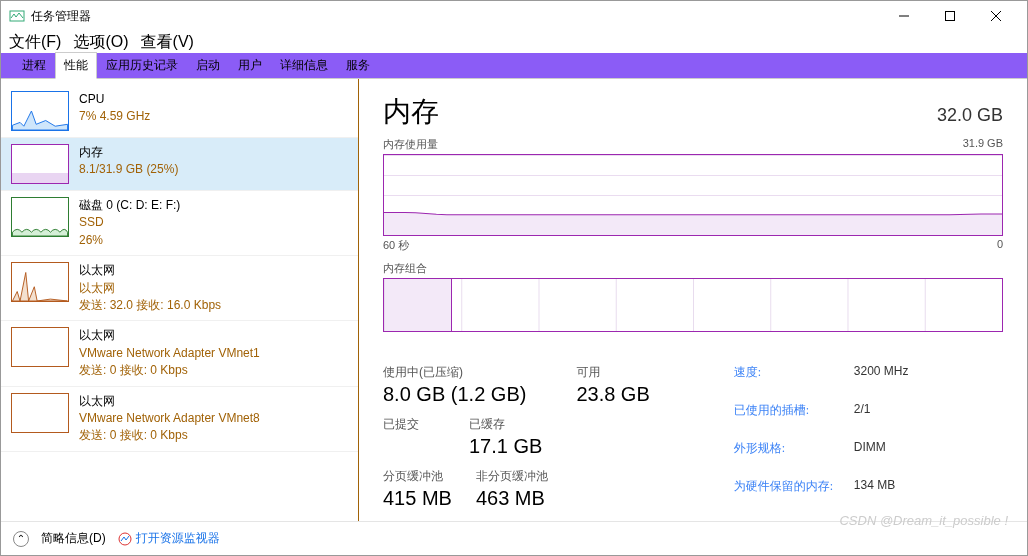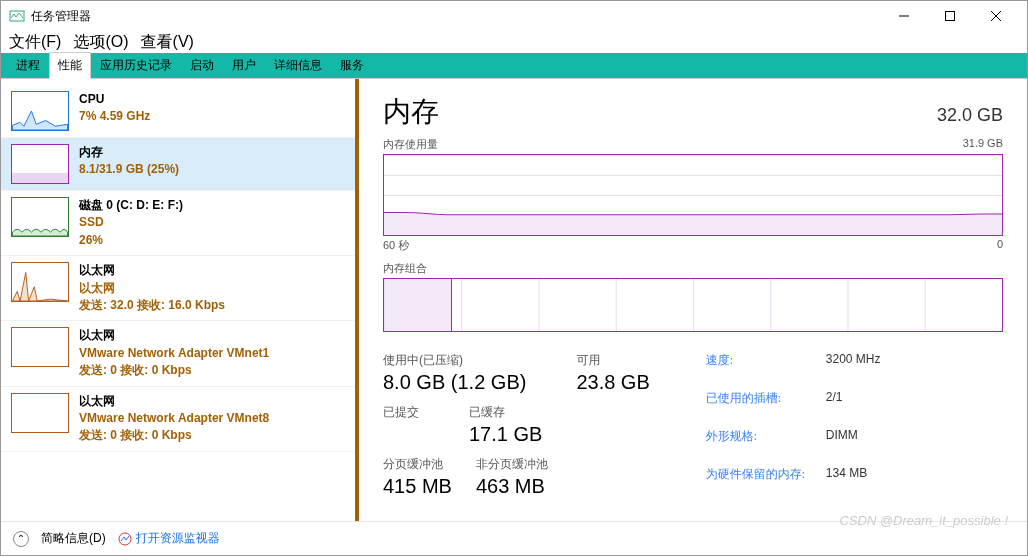--- a/index.html
+++ b/index.html
@@ -4,25 +4,25 @@
 <style>
 * { margin: 0; padding: 0; box-sizing: border-box; font-family: "Microsoft YaHei", "Segoe UI", sans-serif; }
 body { background: #fff; width: 1028px; height: 556px; overflow: hidden; border: 1px solid #999; display: flex; flex-direction: column; }
 .titlebar { height: 30px; display: flex; align-items: center; padding: 0 8px; }
 .titlebar .icon { width: 16px; height: 16px; margin-right: 6px; }
 .titlebar .title { font-size: 12px; flex: 1; }
 .titlebar .winbtns { display: flex; }
 .titlebar .winbtn { width: 46px; height: 30px; display: flex; align-items: center; justify-content: center; cursor: pointer; }
 .menubar { height: 22px; display: flex; align-items: center; padding: 0 8px; font-size: 16px; gap: 12px; }
 .menubar .menu { cursor: pointer; }
-.tabbar { height: 26px; display: flex; align-items: flex-end; padding: 0 6px; font-size: 12px; border-bottom: 1px solid #ccc; gap: 0; background:#14b8a6; }
+.tabbar { height: 26px; display: flex; align-items: flex-end; padding: 0 12px; font-size: 12px; border-bottom: 1px solid #ccc; gap: 0; background:#8b5cf6; }
 .tabbar .tab { padding: 4px 8px; border: 1px solid transparent; cursor: pointer; position: relative; top:1px; }
 .tabbar .tab.active { border: 1px solid #ccc; border-bottom: 1px solid #fff; background: #fff; }
 .content { flex: 1; display: flex; overflow: hidden; }
-.sidebar { width: 358px; border-right: 4px solid #a16207; overflow-y: auto; padding: 6px 0; font-weight: bold; }
+.sidebar { width: 358px; border-right: 1px solid #a16207; overflow-y: auto; padding: 6px 0; }
 .side-item { display: flex; padding: 6px 10px; gap: 10px; cursor: pointer; border-bottom: 1px solid #f0f0f0; }
 .side-item.selected { background: #d8ecf9; }
 .side-thumb { width: 58px; height: 40px; border: 1px solid; flex-shrink: 0; position: relative; overflow: hidden; }
 .side-info { font-size: 12px; line-height: 1.45; color: #333; }
 .side-info .name { color: #000; }
 .side-info .sub { color: #a16207; }
 .side-item.cpu .side-thumb { border-color:#1a73e8; }
 .side-item.mem .side-thumb { border-color:#9c27b0; background: linear-gradient(to top, #e9d5f2 25%, #fff 25%); }
 .side-item.disk .side-thumb { border-color:#2e7d32; }
 .side-item.eth1 .side-thumb { border-color:#b35a1e; }
@@ -33,21 +33,21 @@
 .main-header .cap { font-size: 18px; color: #333; }
 .chart-label-row { display: flex; justify-content: space-between; font-size: 11px; color: #555; margin-top: 6px; }
 .chart { border: 1px solid #9c27b0; height: 82px; margin-top: 2px; position: relative; background: #fff; }
 .chart .grid { position:absolute; inset:0; background-image: linear-gradient(to bottom, #eadcf0 1px, transparent 1px); background-size: 100% 20px; }
 .chart svg { position:absolute; inset:0; width:100%; height:100%; }
 .axis-row { display:flex; justify-content:space-between; font-size:11px; color:#555; margin-top:2px; }
 .comp-label { font-size:11px; color:#555; margin-top:8px; }
 .comp-chart { border:1px solid #9c27b0; height:54px; margin-top:2px; position:relative; }
 .comp-chart .used { position:absolute; left:0; top:0; bottom:0; width:11%; border-right:1px solid #9c27b0; background:#f3e9f8; }
 .comp-chart .grid2 { position:absolute; inset:0; background-image: linear-gradient(to right,#e8dcee 1px, transparent 1px); background-size: 12.5% 100%; pointer-events:none; }
-.stats { display:flex; gap:56px; margin-top:20px; font-size:12px; }
+.stats { display:flex; gap:84px; margin-top:32px; font-size:12px; }
 .stat-col .lbl { color:#555; font-size:12px; }
 .stat-col .val { font-size:20px; color:#000; margin-top:2px; }
 .stat-block { margin-bottom: 10px; }
 .kv { display:grid; grid-template-columns: 120px auto; font-size:12px; row-gap:6px; color:#333; }
 .kv .k { color:#3b82f6;font-family:Liberation Serif, serif; }
 .row2 { display:flex; gap:24px; margin-top:10px; }
 .footer { height: 34px; border-top:1px solid #e5e5e5; display:flex; align-items:center; padding:0 12px; gap:12px; font-size:12px; }
 .footer .chev { width:16px; height:16px; border:1px solid #888; border-radius:50%; display:flex; align-items:center; justify-content:center; font-size:10px; cursor:pointer; }
 .footer .link { color:#1a73e8; cursor:pointer; display:flex; align-items:center; gap:4px; }
 .watermark { position:absolute; right:20px; bottom:28px; color:#ccc; font-size:13px; font-style:italic; pointer-events:none; }

